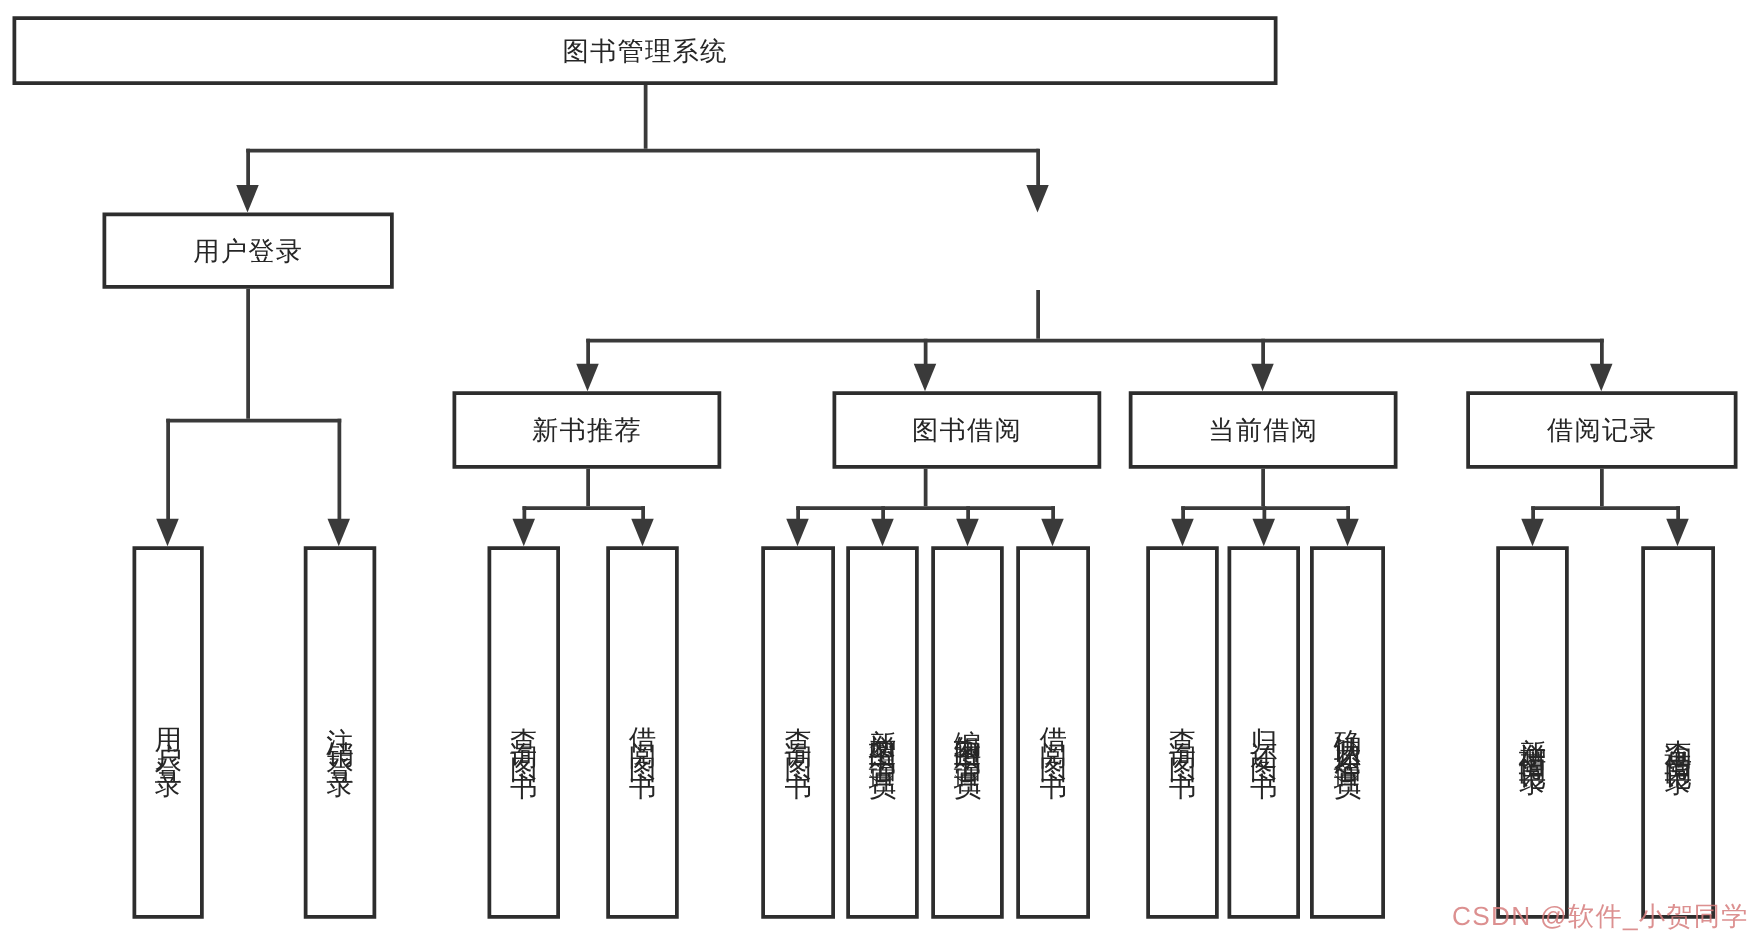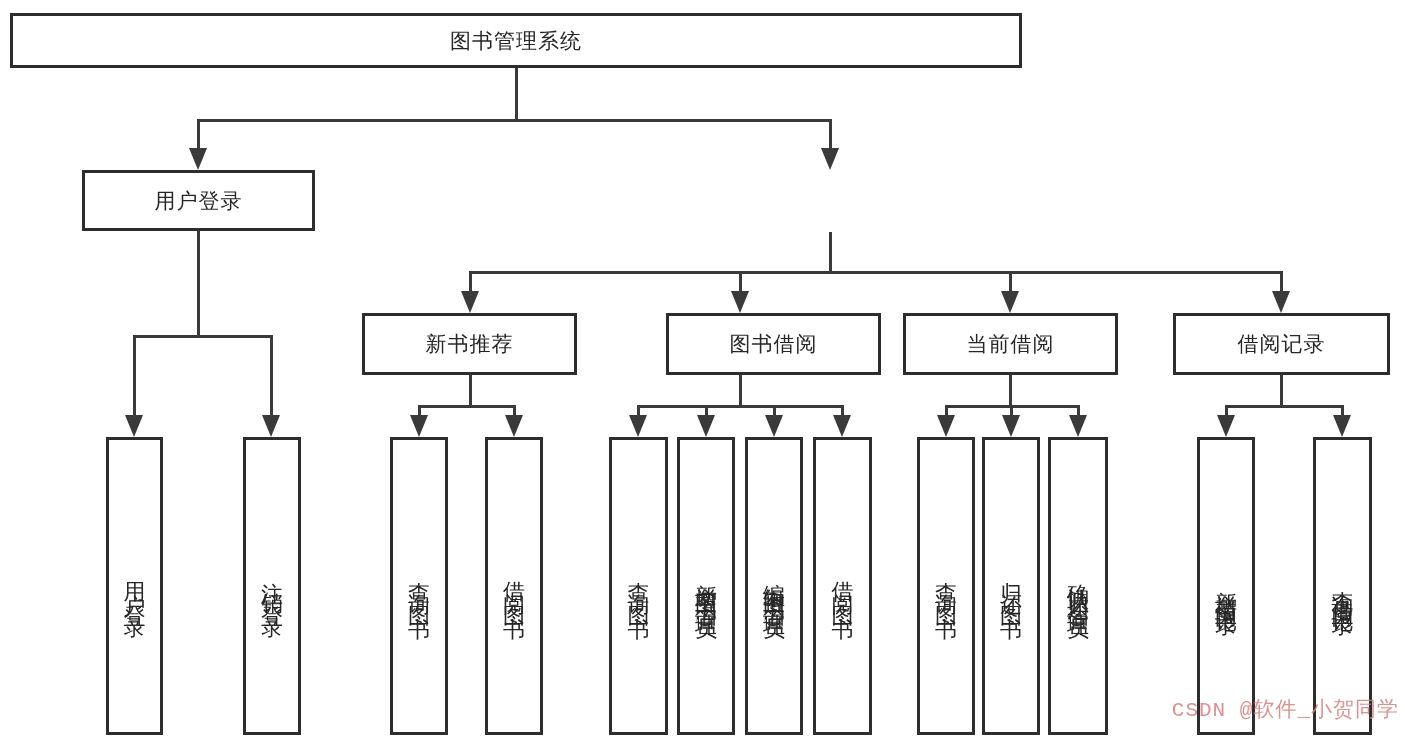--- a/index.html
+++ b/index.html
@@ -20,22 +20,22 @@
   .vbox.tight{letter-spacing:5px;}
   .hline,.vline{position:absolute;background:#3a3a3a;}
   .hline{height:3px;}
   .vline{width:3px;}
   .arrow{
     position:absolute;width:0;height:0;
     border-left:9px solid transparent;border-right:9px solid transparent;
     border-top:22px solid #3a3a3a;
   }
   .watermark{
-    position:absolute;right:6px;bottom:24px;z-index:5;
-    font-size:21px;letter-spacing:1px;color:rgba(214,125,125,0.85);font-family:Liberation Mono, monospace;
+    position:absolute;right:6px;bottom:0;z-index:5;
+    font-size:21px;letter-spacing:1px;color:rgba(214,125,125,0.85);
   }
 </style>
 </head>
 <body>
 
 <div class="stage">
 
   <div class="box" style="left:10px;top:13px;width:1012px;height:55px;">图书管理系统</div>
 
   <div class="vline" style="left:515px;top:68px;height:51px;"></div>

